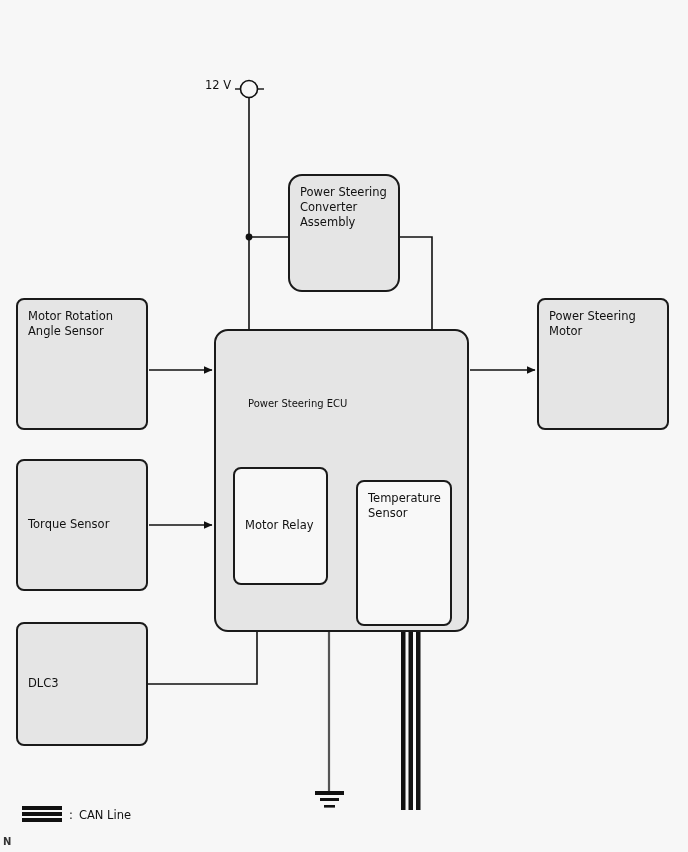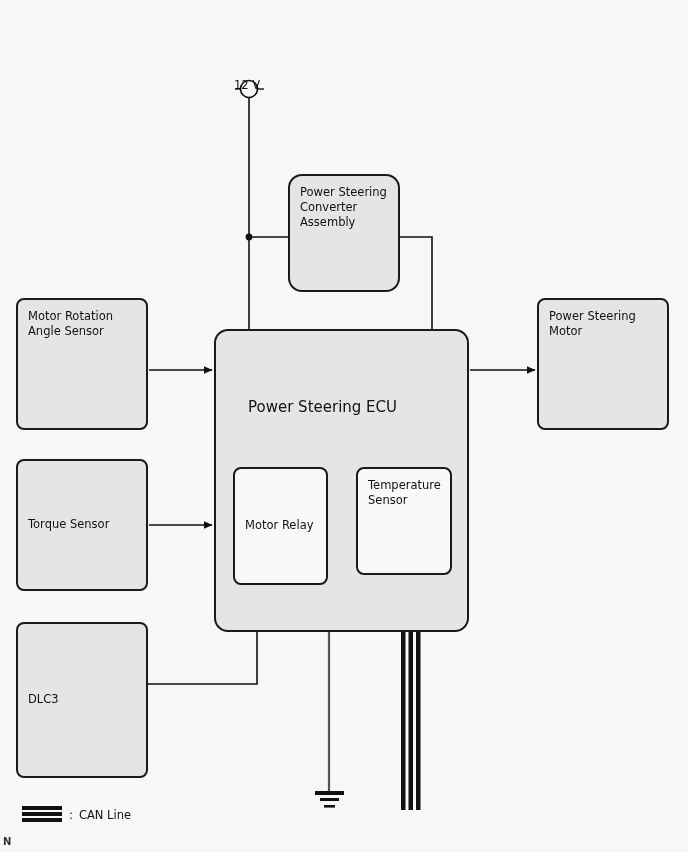--- a/index.html
+++ b/index.html
@@ -43,43 +43,42 @@
     line-height: 1.32;
     font-size: 11.5px;
     color: #111;
   }
   .lbl-tl { left: 10px; top: 9px; }
   .lbl-mid-left { left: 10px; top: 50%; transform: translateY(-50%); }
 
   
   #box-motor-rotation { left: 16px;  top: 298px; width: 132px; height: 132px; }
   #box-torque-sensor  { left: 16px;  top: 459px; width: 132px; height: 132px; }
-  #box-dlc3           { left: 16px;  top: 622px; width: 132px; height: 156px; }
+  #box-dlc3           { left: 16px;  top: 622px; width: 132px; height: 124px; }
   #box-converter      { left: 288px; top: 174px; width: 112px; height: 118px; }
   #box-ecu            { left: 214px; top: 329px; width: 255px; height: 303px; }
   #box-motor          { left: 537px; top: 298px; width: 132px; height: 132px; }
   #box-motor-relay    { left: 233px; top: 467px; width: 95px; height: 118px; }
-  #box-temp-sensor    { left: 356px; top: 467px; width: 96px; height: 108px; }
+  #box-temp-sensor    { left: 356px; top: 480px; width: 96px; height: 146px; }
 
   #ecu-title {
     position: absolute;
     left: 32px;
     top: 67px;
-    font-size: 15px;
+    font-size: 10px;
     color: #111;
   }
 
   
   #label-12v {
     position: absolute;
     left: 205px;
     top: 78px;
     font-size: 11.5px;
     color: #111;
-    margin-left: 29px;
   }
 
   
   #legend {
     position: absolute;
     left: 22px;
     top: 806px;
     display: flex;
     align-items: center;
     gap: 6px;

